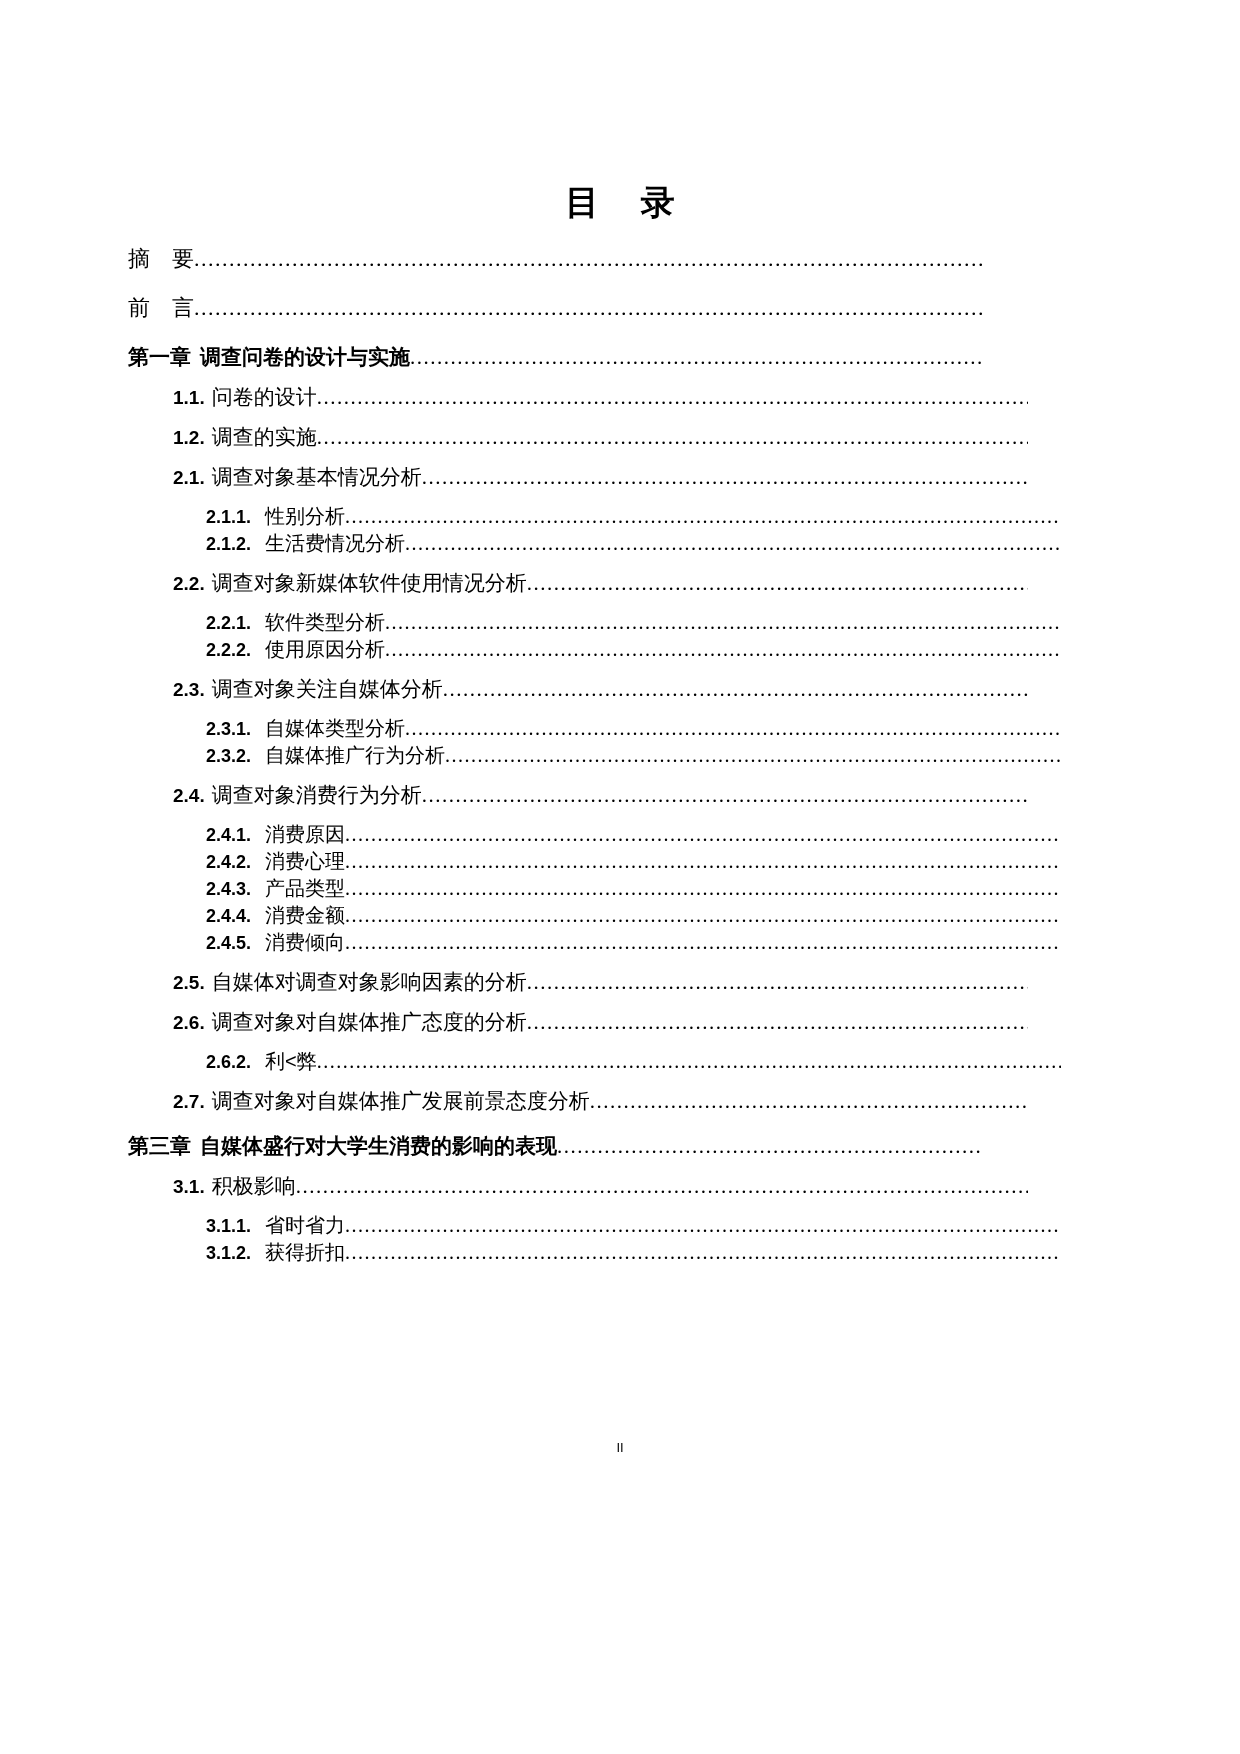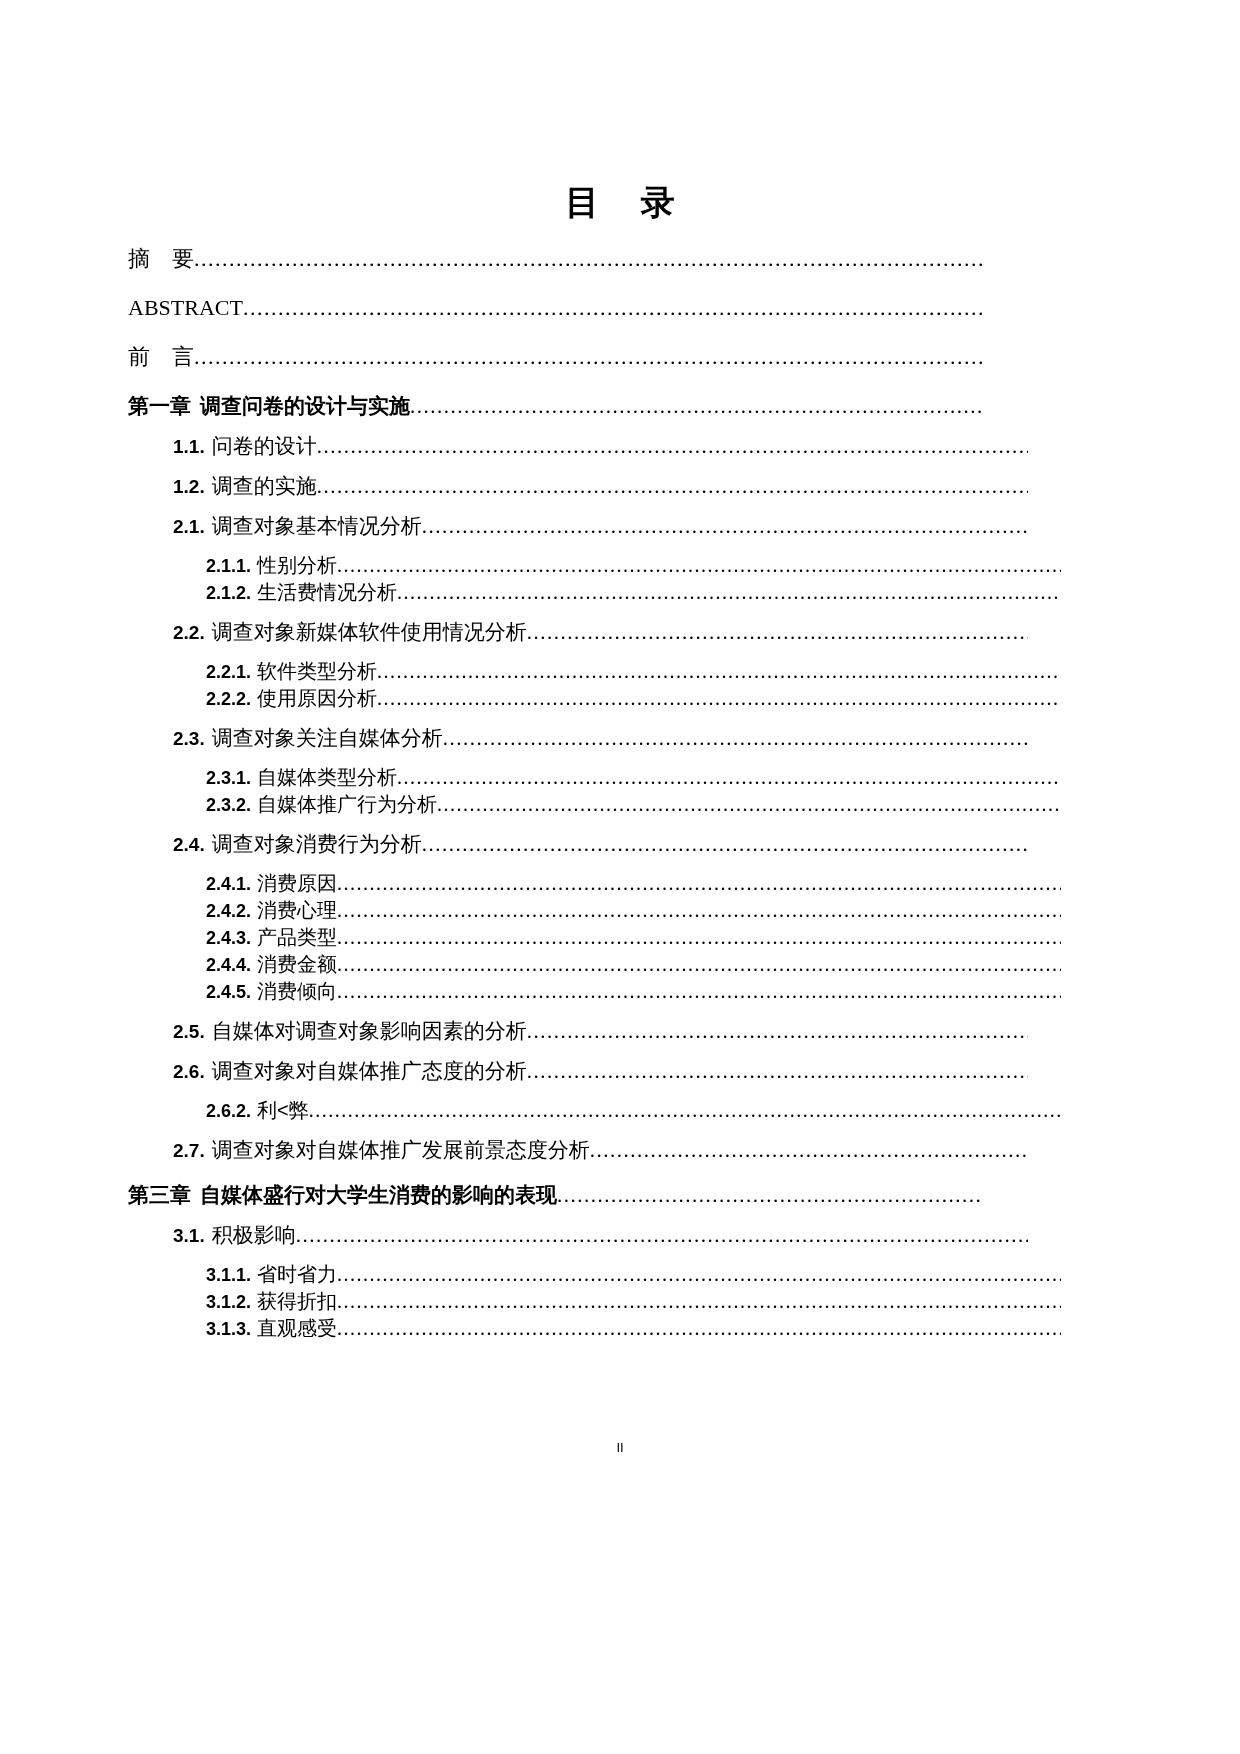--- a/index.html
+++ b/index.html
@@ -133,21 +133,21 @@
     font-size: 20px;
     line-height: 24px;
     padding-left: 78px;
     margin-top: 2px;
     margin-bottom: 2px;
   }
   .lvl-3 .num {
     font-family: "Liberation Sans", "DejaVu Sans", sans-serif;
     font-weight: bold;
     font-size: 18px;
-    margin-right: 6px;
+    margin-right: 14px;
   }
   .lvl-3 .label {
     font-family: "Liberation Sans", "DejaVu Sans", sans-serif;
     font-weight: normal;
     font-size: 20px;
   }
   .lvl-3 .leader::after { font-size: 20px; }
 
   .toc-entry .page {
     font-family: "Liberation Serif", "DejaVu Serif", serif;
@@ -173,25 +173,20 @@
 
   <div class="toc-title">目   录</div>
 
   <div class="toc-list" id="toc-list">
       <div class="toc-entry lvl-front">
         <span class="label">摘　要</span>
         <span class="leader"></span>
         <span class="page">IV</span>
       </div>
       <div class="toc-entry lvl-front">
-        <span class="label">ABSTRACT</span>
-        <span class="leader"></span>
-        <span class="page">V</span>
-      </div>
-      <div class="toc-entry lvl-front">
         <span class="label">前　言</span>
         <span class="leader"></span>
         <span class="page">1</span>
       </div>
       <div class="toc-entry lvl-1">
         <span class="num">第一章</span>
         <span class="label">调查问卷的设计与实施</span>
         <span class="leader"></span>
         <span class="page">5</span>
       </div>
@@ -338,23 +333,17 @@
         <span class="label">省时省力</span>
         <span class="leader"></span>
         <span class="page">10</span>
       </div>
       <div class="toc-entry lvl-3">
         <span class="num">3.1.2.</span>
         <span class="label">获得折扣</span>
         <span class="leader"></span>
         <span class="page">10</span>
       </div>
-      <div class="toc-entry lvl-3">
-        <span class="num">3.1.3.</span>
-        <span class="label">直观感受</span>
-        <span class="leader"></span>
-        <span class="page">10</span>
-      </div>
     </div>
 
   <div class="footer">II</div>
 
 </div>
 
 </body></html>

